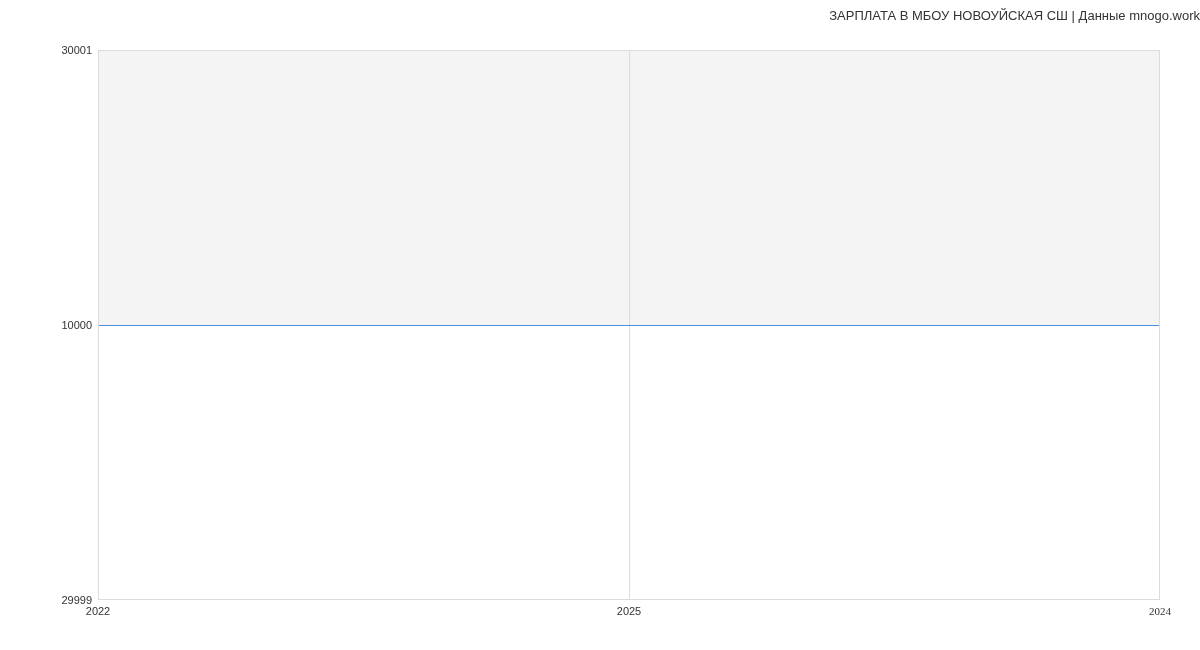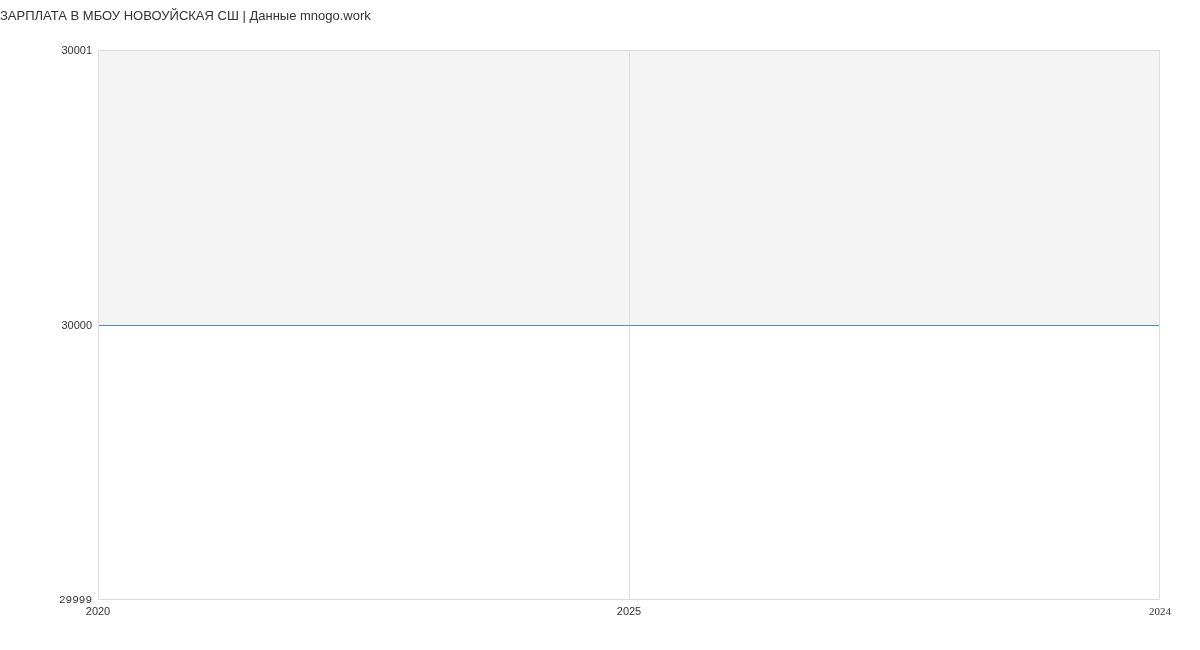--- a/index.html
+++ b/index.html
@@ -12,21 +12,21 @@
       height: 650px;
       font-family: Arial, sans-serif;
       background: #ffffff;
       position: relative;
     }
     .chart-title {
       position: absolute;
       top: 8px;
       left: 0;
       right: 0;
-      text-align: left;
+      text-align: right;
       font-size: 13px;
       color: #333;
     }
     .chart-area {
       position: absolute;
       top: 50px;
       left: 98px;
       width: 1062px;
       height: 550px;
       border: 1px solid #dcdcdc;
@@ -75,18 +75,18 @@
 
 <div class="chart-title">ЗАРПЛАТА В МБОУ НОВОУЙСКАЯ СШ | Данные mnogo.work</div>
 
 <div class="chart-area">
   <div class="area-fill"></div>
   <div class="x-gridline" style="left: 50%;"></div>
   <div class="series-line"></div>
 </div>
 
 <div class="y-tick-label" style="top: 50px;">30001</div>
-<div class="y-tick-label" style="top: 325px;">30000</div>
-<div class="y-tick-label" style="top: 600px; font-family: Liberation Mono, monospace;">29999</div>
+<div class="y-tick-label" style="top: 325px;">10000</div>
+<div class="y-tick-label" style="top: 600px;">29999</div>
 
-<div class="x-tick-label" style="left: 98px;">2020</div>
+<div class="x-tick-label" style="left: 98px;">2022</div>
 <div class="x-tick-label" style="left: 629px;">2025</div>
 <div class="x-tick-label" style="left: 1160px; font-family: Liberation Serif, serif;">2024</div>
 
 </body></html>

